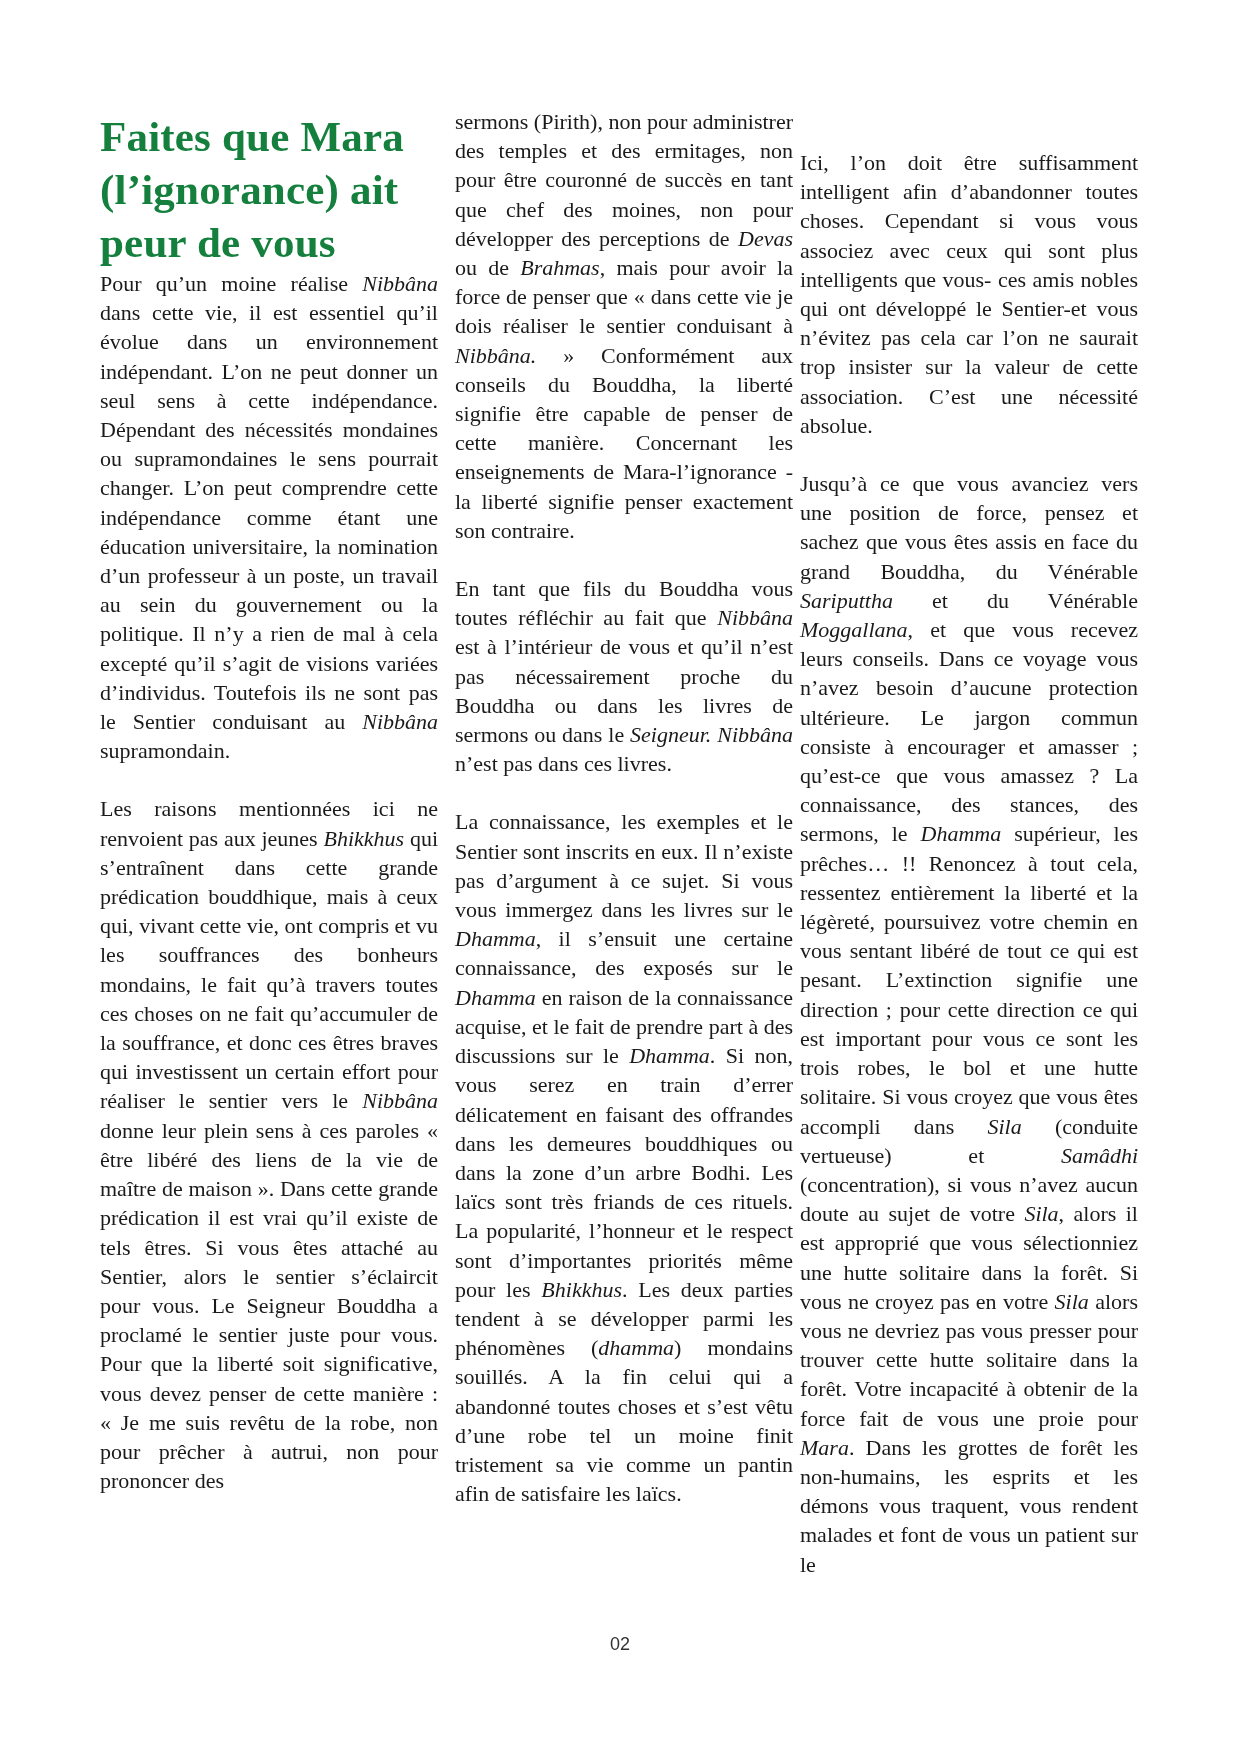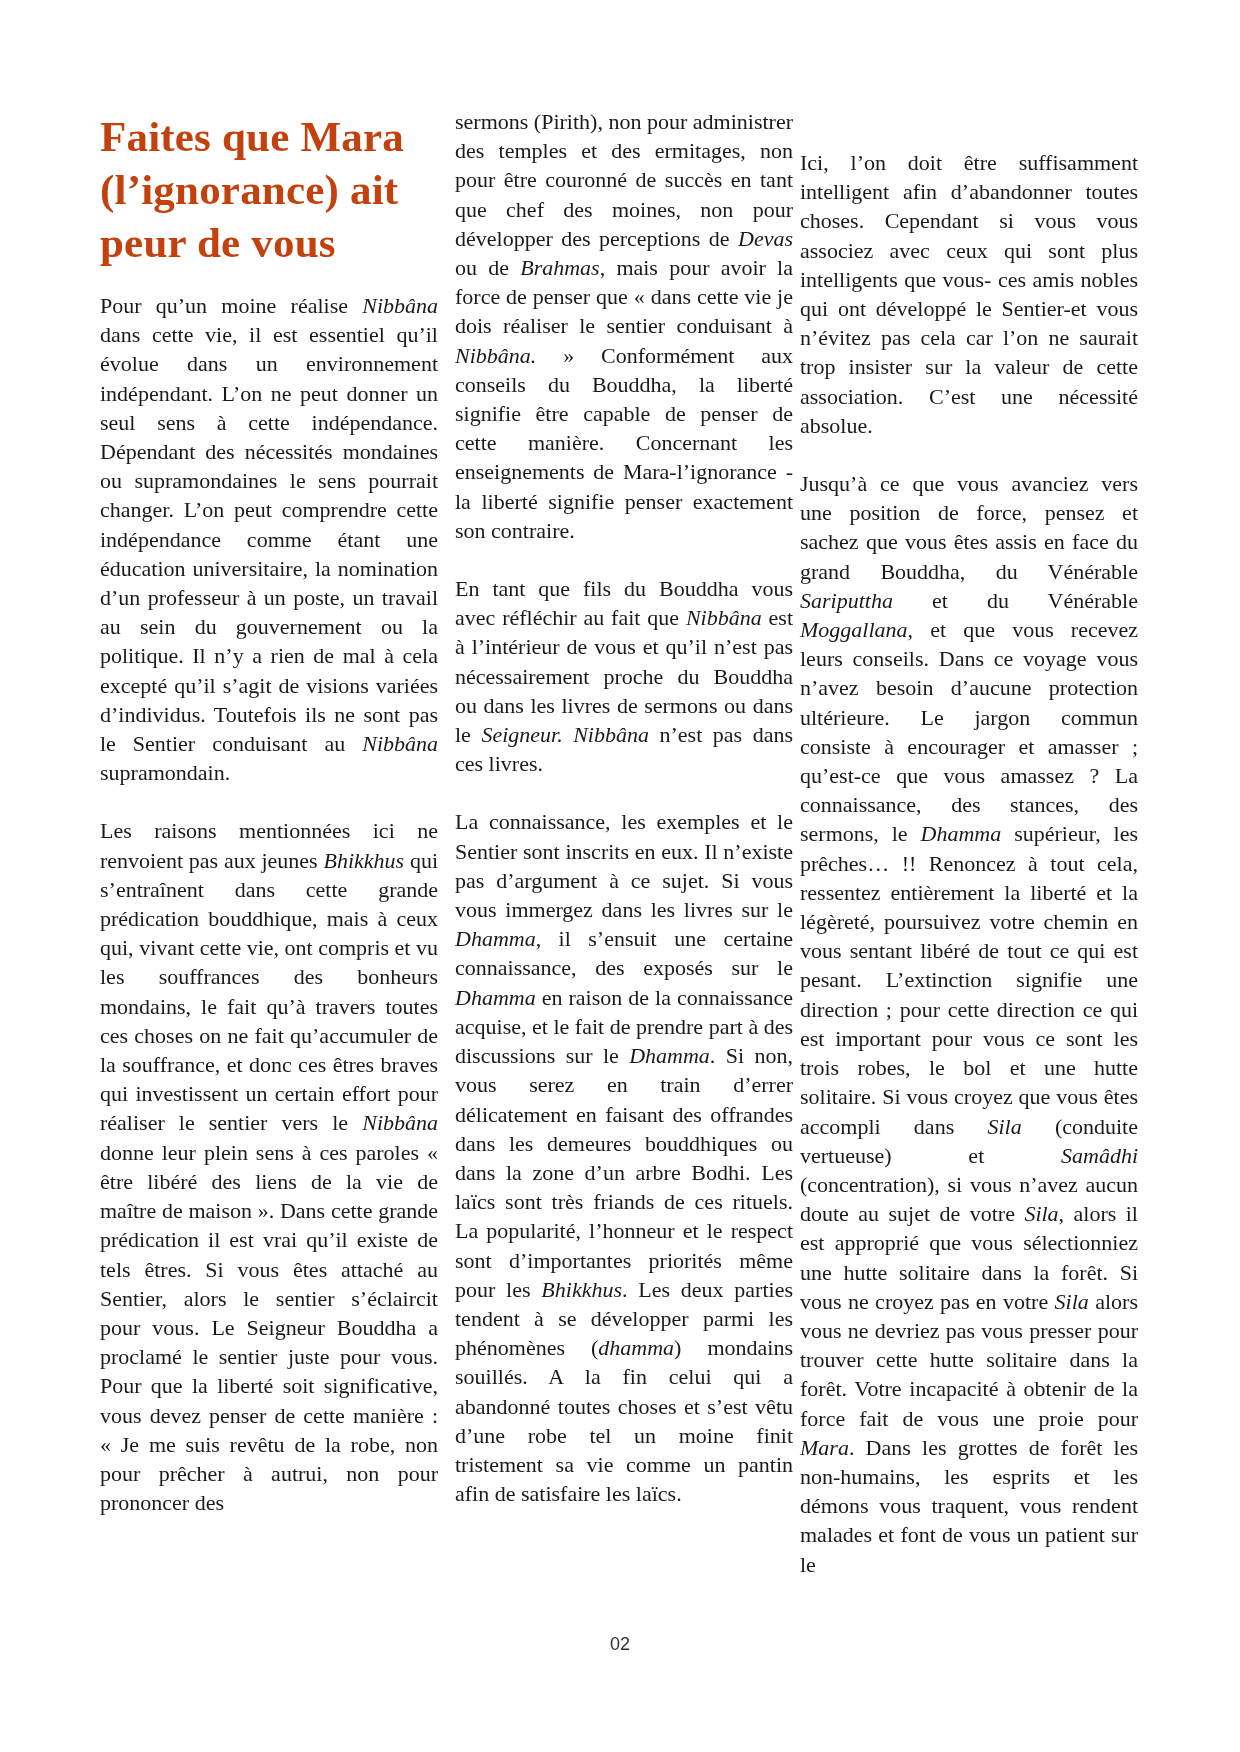--- a/index.html
+++ b/index.html
@@ -4,41 +4,41 @@
 <style>
   html, body { margin: 0; padding: 0; background: #ffffff; }
   body { width: 1240px; height: 1752px; position: relative; overflow: hidden;
          font-family: "Liberation Serif", "DejaVu Serif", serif; color: #1a1a1a; }
   .page { position: absolute; left: 0; top: 0; width: 1240px; height: 1752px; }
   .col { position: absolute; top: 0; width: 338px; }
   #col1 { left: 100px; }
   #col2 { left: 455px; top: 107px; }
   #col3 { left: 800px; top: 148px; }
   .title { font-weight: bold; font-size: 43px; line-height: 53px; margin: 110px 0 0 0;
-           letter-spacing: 0.2px; color: #c2410c; }
+           letter-spacing: 0.2px; color: #15803d; }
   .para { font-size: 22px; line-height: 29.2px; text-align: justify;
           hyphens: manual; margin: 0 0 29px 0; }
-  #col1 .para:first-of-type { margin-top: 22px; }
+  #col1 .para:first-of-type { }
   .para em { font-style: italic; }
   .page-number { position: absolute; left: 610px; top: 1634px;
                  font-family: "Liberation Sans", "DejaVu Sans", sans-serif;
                  font-size: 18px; color: #333; }
 </style>
 </head>
 <body>
 
 <div class="page">
   <div class="col" id="col1">
     <h1 class="title">Faites que Mara (l’ignorance) ait peur de vous</h1>
     <p class="para"><span>Pour qu’un moine réalise </span><em>Nibbâna</em><span> dans cette vie, il est essentiel qu’il évolue dans un environnement indépendant. L’on ne peut donner un seul sens à cette indépendance. Dépendant des nécessités mondaines ou supramondaines le sens pourrait changer. L’on peut comprendre cette indépendance comme étant une éducation universitaire, la nomination d’un professeur à un poste, un travail au sein du gouvernement ou la politique. Il n’y a rien de mal à cela excepté qu’il s’agit de visions variées d’individus. Toutefois ils ne sont pas le Sentier conduisant au </span><em>Nibbâna</em><span> supramondain.</span></p>
     <p class="para"><span>Les raisons mentionnées ici ne renvoient pas aux jeunes </span><em>Bhikkhus</em><span> qui s’entraînent dans cette grande prédication bouddhique, mais à ceux qui, vivant cette vie, ont compris et vu les souffrances des bonheurs mondains, le fait qu’à travers toutes ces choses on ne fait qu’accumuler de la souffrance, et donc ces êtres braves qui investissent un certain effort pour réaliser le sentier vers le </span><em>Nibbâna</em><span> donne leur plein sens à ces paroles « être libéré des liens de la vie de maître de maison ». Dans cette grande prédication il est vrai qu’il existe de tels êtres. Si vous êtes attaché au Sentier, alors le sentier s’éclaircit pour vous. Le Seigneur Bouddha a proclamé le sentier juste pour vous. Pour que la liberté soit significative, vous devez penser de cette manière : « Je me suis revêtu de la robe, non pour prêcher à autrui, non pour prononcer des</span></p>
   </div>
   <div class="col" id="col2">
     <p class="para"><span>sermons (Pirith), non pour administrer des temples et des ermitages, non pour être couronné de succès en tant que chef des moines, non pour développer des perceptions de </span><em>Devas</em><span> ou de </span><em>Brahmas</em><span>, mais pour avoir la force de penser que « dans cette vie je dois réaliser le sentier conduisant à </span><em>Nibbâna.</em><span> » Conformément aux conseils du Bouddha, la liberté signifie être capable de penser de cette manière. Concernant les enseignements de Mara-l’ignorance -la liberté signifie penser exactement son contraire.</span></p>
-    <p class="para"><span>En tant que fils du Bouddha vous avec réfléchir au fait que </span><em>Nibbâna</em><span> est à l’intérieur de vous et qu’il n’est pas nécessairement proche du Bouddha ou dans les livres de sermons ou dans le </span><em>Seigneur. Nibbâna</em><span> n’est pas dans ces livres.</span></p>
+    <p class="para"><span>En tant que fils du Bouddha vous toutes réfléchir au fait que </span><em>Nibbâna</em><span> est à l’intérieur de vous et qu’il n’est pas nécessairement proche du Bouddha ou dans les livres de sermons ou dans le </span><em>Seigneur. Nibbâna</em><span> n’est pas dans ces livres.</span></p>
     <p class="para"><span>La connaissance, les exemples et le Sentier sont inscrits en eux. Il n’existe pas d’argument à ce sujet. Si vous vous immergez dans les livres sur le </span><em>Dhamma</em><span>, il s’ensuit une certaine connaissance, des exposés sur le </span><em>Dhamma</em><span> en raison de la connaissance acquise, et le fait de prendre part à des discussions sur le </span><em>Dhamma</em><span>. Si non, vous serez en train d’errer délicatement en faisant des offrandes dans les demeures bouddhiques ou dans la zone d’un arbre Bodhi. Les laïcs sont très friands de ces rituels. La popularité, l’honneur et le respect sont d’importantes priorités même pour les </span><em>Bhikkhus</em><span>. Les deux parties tendent à se développer parmi les phénomènes (</span><em>dhamma</em><span>) mondains souillés. A la fin celui qui a abandonné toutes choses et s’est vêtu d’une robe tel un moine finit tristement sa vie comme un pantin afin de satisfaire les laïcs.</span></p>
   </div>
   <div class="col" id="col3">
     <p class="para"><span>Ici, l’on doit être suffisamment intelligent afin d’abandonner toutes choses. Cependant si vous vous associez avec ceux qui sont plus intelligents que vous- ces amis nobles qui ont développé le Sentier-et vous n’évitez pas cela car l’on ne saurait trop insister sur la valeur de cette association. C’est une nécessité absolue.</span></p>
     <p class="para"><span>Jusqu’à ce que vous avanciez vers une position de force, pensez et sachez que vous êtes assis en face du grand Bouddha, du Vénérable </span><em>Sariputtha</em><span> et du Vénérable </span><em>Moggallana</em><span>, et que vous recevez leurs conseils. Dans ce voyage vous n’avez besoin d’aucune protection ultérieure. Le jargon commun consiste à encourager et amasser ; qu’est-ce que vous amassez ? La connaissance, des stances, des sermons, le </span><em>Dhamma</em><span> supérieur, les prêches… !! Renoncez à tout cela, ressentez entièrement la liberté et la légèreté, poursuivez votre chemin en vous sentant libéré de tout ce qui est pesant. L’extinction signifie une direction ; pour cette direction ce qui est important pour vous ce sont les trois robes, le bol et une hutte solitaire. Si vous croyez que vous êtes accompli dans </span><em>Sila</em><span> (conduite vertueuse) et </span><em>Samâdhi</em><span> (concentration), si vous n’avez aucun doute au sujet de votre </span><em>Sila</em><span>, alors il est approprié que vous sélectionniez une hutte solitaire dans la forêt. Si vous ne croyez pas en votre </span><em>Sila</em><span> alors vous ne devriez pas vous presser pour trouver cette hutte solitaire dans la forêt. Votre incapacité à obtenir de la force fait de vous une proie pour </span><em>Mara</em><span>. Dans les grottes de forêt les non-humains, les esprits et les démons vous traquent, vous rendent malades et font de vous un patient sur le</span></p>
   </div>
   <div class="page-number">02</div>
 </div>
 
 </body></html>

